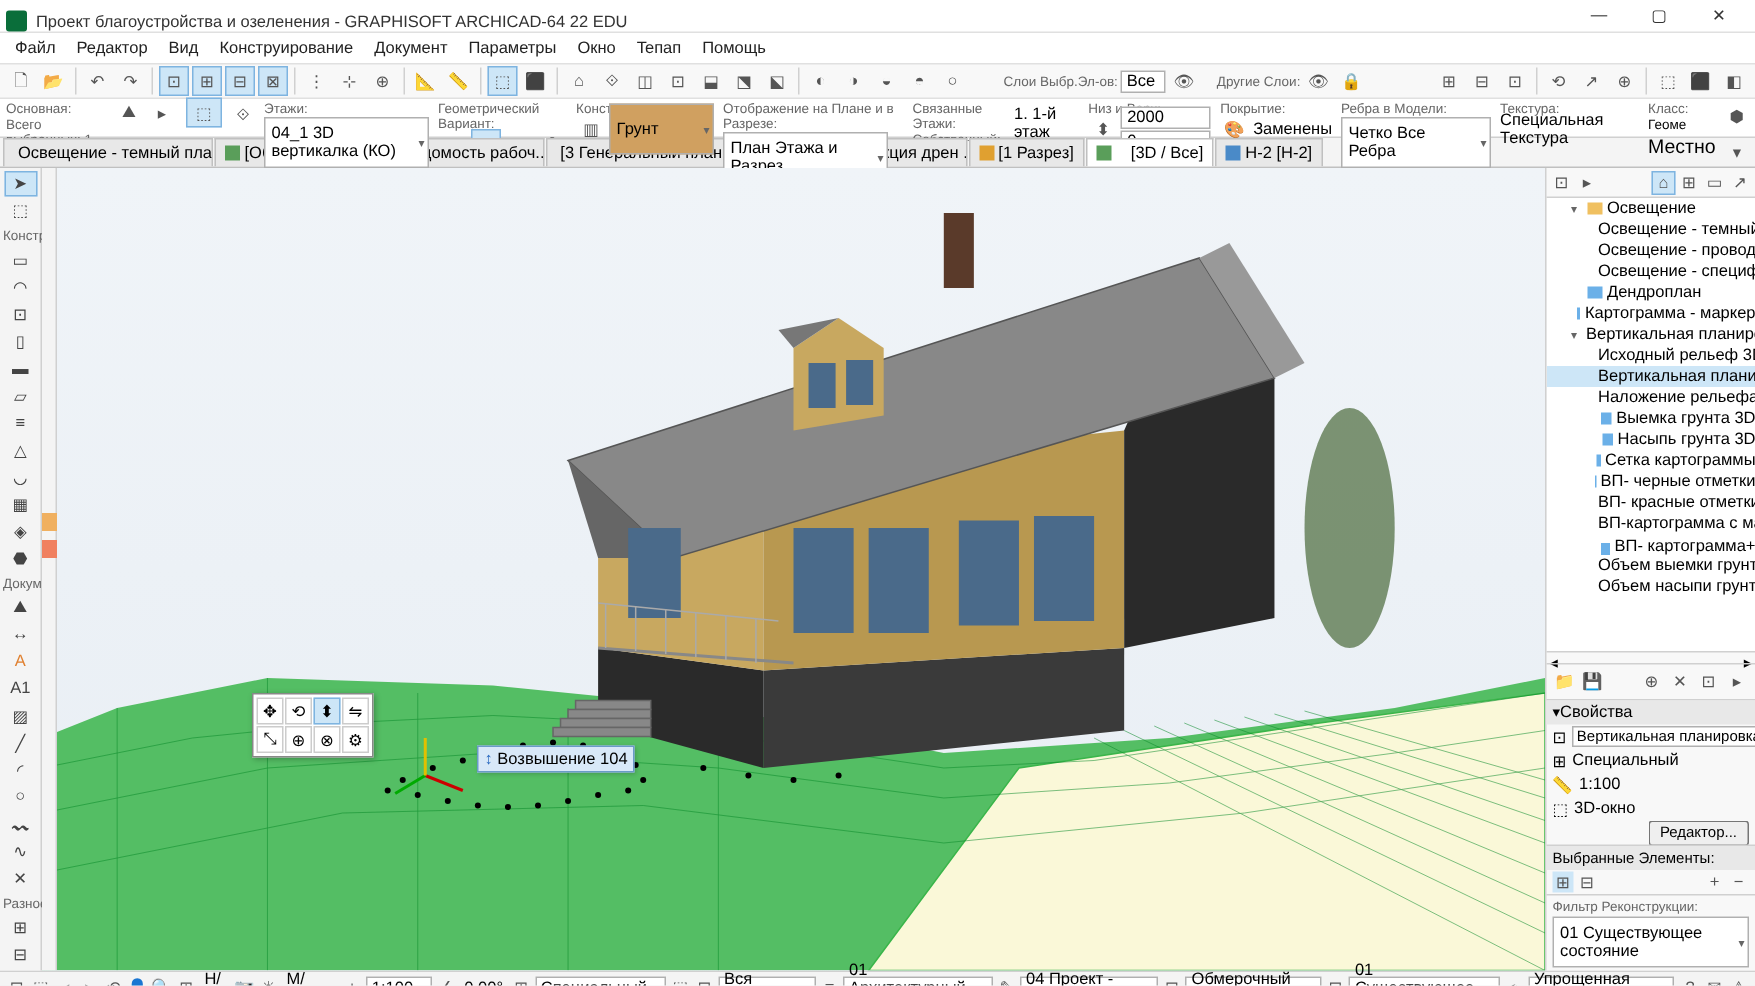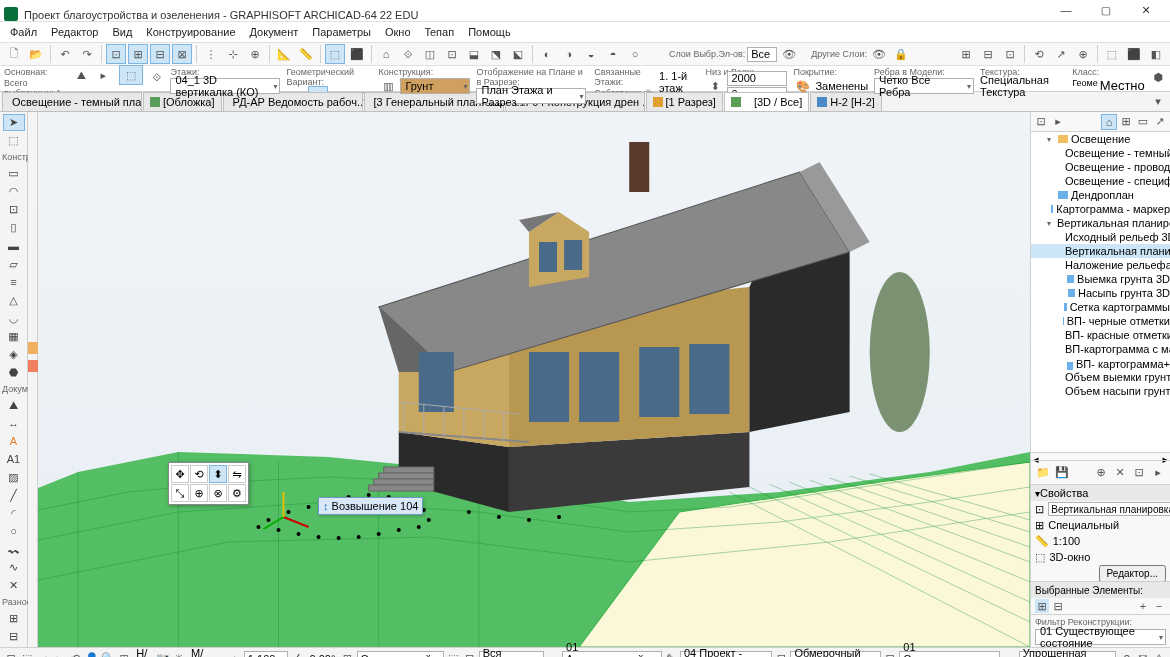--- a/index.html
+++ b/index.html
@@ -11,21 +11,21 @@
 .menubar { height: 20px; background: #fff; display: flex; align-items: center; padding: 0 4px; gap: 2px; }
 .menubar span { padding: 2px 6px; cursor: pointer; color: #222; }
 .toolbar1 { height: 24px; background: #f8f8f8; border-top: 1px solid #e0e0e0; border-bottom: 1px solid #e0e0e0; display: flex; align-items: center; padding: 0 4px; gap: 2px; }
 .tbtn { width: 20px; height: 20px; border: 1px solid transparent; display: flex; align-items: center; justify-content: center; cursor: pointer; color: #555; }
 .tbtn.active { background: #cde6f7; border-color: #7eb4e0; }
 .tsep { width: 1px; height: 18px; background: #d0d0d0; margin: 0 2px; }
 .infostrip { height: 26px; background: #fff; border-bottom: 1px solid #d0d0d0; display: flex; align-items: flex-start; padding: 1px 4px; gap: 6px; }
 .infogroup { display: flex; flex-direction: column; gap: 1px; }
 .infolabel { font-size: 9px; color: #666; }
 .infoval { height: 16px; display: flex; align-items: center; gap: 2px; }
-.combo { height: 16px; border: 1px solid #b0b0b0; background: #fff; padding: 0 14px 0 4px; position: relative; display: flex; align-items: center; min-width: 60px; }
+.combo { height: 34px; border: 1px solid #b0b0b0; background: #fff; padding: 0 14px 0 4px; position: relative; display: flex; align-items: center; min-width: 60px; }
 .combo::after { content: "▾"; position: absolute; right: 2px; font-size: 8px; color: #666; }
 .numinput { height: 15px; border: 1px solid #b0b0b0; background: #fff; padding: 0 3px; width: 60px; display: flex; align-items: center; }
 .tabs { height: 20px; background: #f4f4f4; border-bottom: 1px solid #c0c0c0; display: flex; align-items: flex-end; padding: 0 2px; gap: 1px; overflow: hidden; }
 .tab { height: 19px; background: #e8e8e8; border: 1px solid #c0c0c0; border-bottom: none; padding: 0 6px; display: flex; align-items: center; gap: 3px; cursor: pointer; max-width: 140px; white-space: nowrap; overflow: hidden; }
 .tab.active { background: #fff; gap: 13px; }
 .tab .ticon { width: 10px; height: 10px; background: #5a9e5a; }
 .tab .ticon.blue { background: #4a8ac8; }
 .tab .ticon.orange { background: #e0a030; }
 .main { display: flex; height: 535px; }
 .leftbar { width: 28px; background: #f4f4f4; border-right: 1px solid #d0d0d0; display: flex; flex-direction: column; align-items: center; padding: 2px 0; gap: 1px; }
@@ -215,21 +215,21 @@
       </div>
   </div>
   <div class="infogroup">
     <div class="infolabel">Текстура:</div>
     <div class="infoval">
         <span>Специальная Текстура</span>
       </div>
   </div>
   <div class="infogroup">
     <div class="infolabel">Класс:</div>
-    <div class="infoval" style="flex-direction:row;align-items:flex-start">
+    <div class="infoval" style="flex-direction:column;align-items:flex-start">
       <span style="font-size:9px">Геоме</span>
       <span style="font-size:13px">Местно</span>
     </div>
   </div>
   <div class="tbtn">⬢</div>
 </div>
 
 <div class="tabs">
   <div class="tab">
       <div class="ticon blue"></div>

